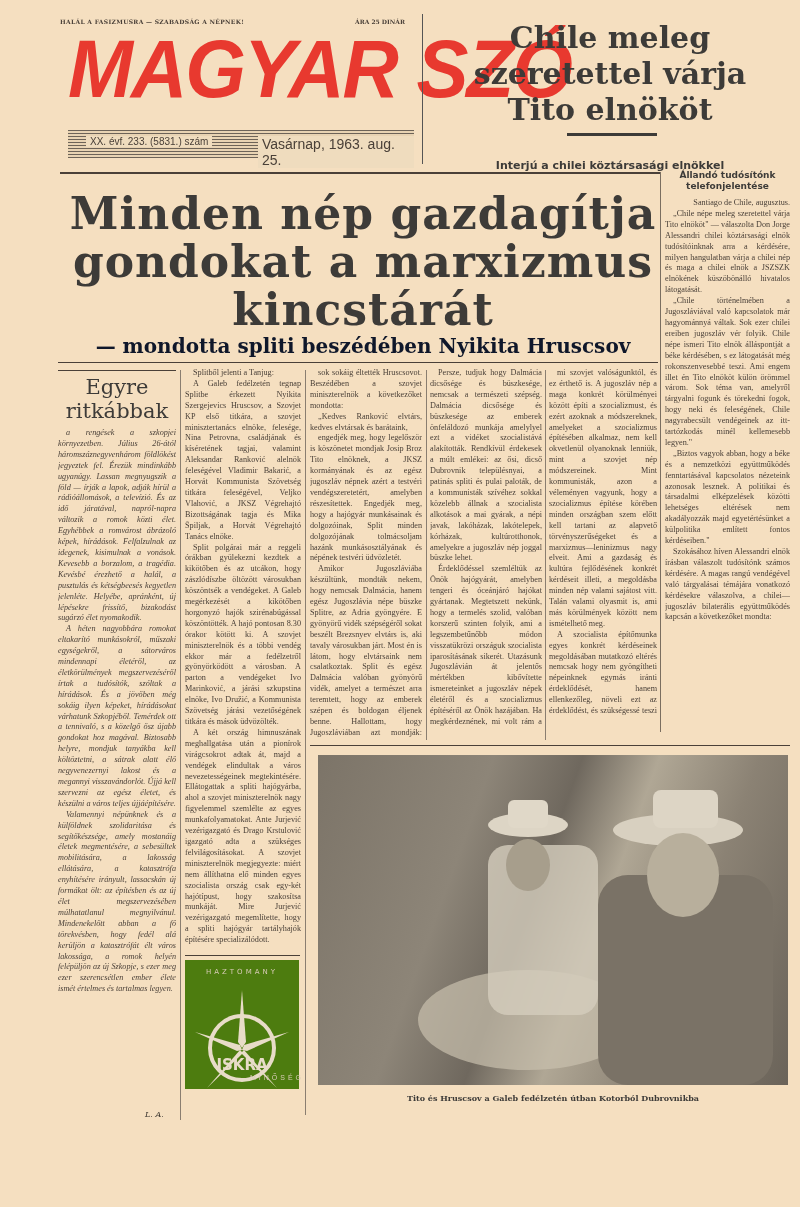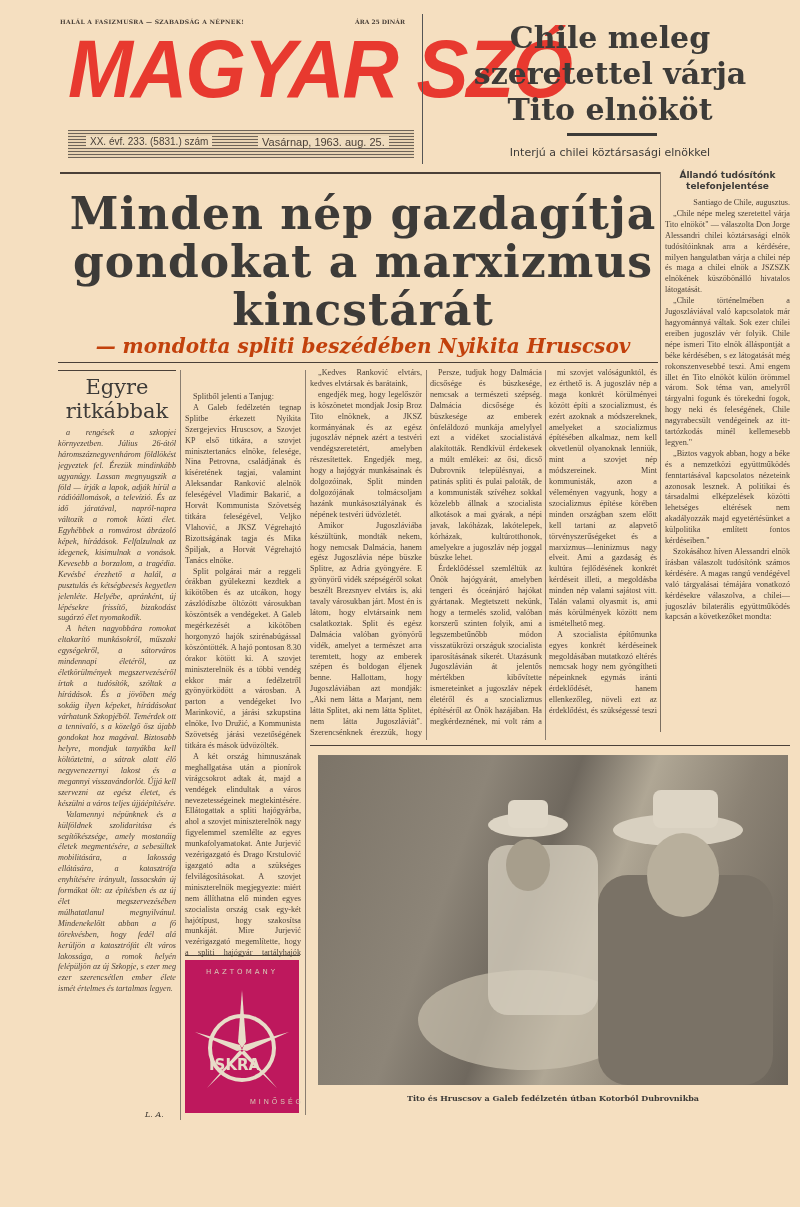--- a/index.html
+++ b/index.html
@@ -9,40 +9,40 @@
   .motto{left:60px;top:18px;font-size:6px;letter-spacing:0.3px;font-weight:bold;color:#4a4038;}
   .price{left:355px;top:18px;font-size:6px;font-weight:bold;color:#4a4038;}
   .mast-rule{left:422px;top:14px;width:1px;height:150px;background:#555;}
   .masthead{left:68px;top:30px;font-family:"Liberation Sans",sans-serif;font-weight:bold;font-style:italic;
             font-size:78px;color:#e8392f;letter-spacing:-2px;line-height:1;transform:scaleY(1.05);}
   .dateband{left:68px;top:130px;width:346px;height:28px;
             background:repeating-linear-gradient(0deg,#6d6358 0 1px,#e8d3b3 1px 3px),#e8d3b3;}
   .dateband .issue{position:absolute;left:18px;top:6px;background:#efdcbe;padding:0 4px;
             font-family:"Liberation Sans",sans-serif;font-size:10px;color:#4a4038;text-align:center;}
   .dateband .date{position:absolute;left:190px;top:6px;background:#efdcbe;padding:0 4px;
-            font-family:"Liberation Sans",sans-serif;font-size:11px;color:#4a4038;}
+            font-family:"Liberation Sans",sans-serif;font-size:14px;color:#4a4038;}
   .chile{left:440px;top:20px;width:340px;text-align:center;font-family:"DejaVu Serif",serif;font-weight:bold;
          font-size:30px;line-height:36px;color:#3d3b38;}
   .chile-rule{left:567px;top:133px;width:90px;height:3px;background:#3d3b38;}
-  .interview{left:440px;top:146px;width:340px;text-align:center;font-family:"DejaVu Sans",sans-serif;font-weight:normal;font-size:11px;color:#3d3b38;}
+  .interview{left:440px;top:159px;width:340px;text-align:center;font-family:"DejaVu Sans",sans-serif;font-weight:bold;font-size:11px;color:#3d3b38;}
   .hrule{left:60px;top:172px;width:600px;height:2px;background:#4a4038;}
   .corr{left:665px;top:170px;width:125px;text-align:center;font-family:"DejaVu Sans",sans-serif;font-weight:bold;font-size:9px;line-height:11px;color:#3d3b38;}
   .vrule-right{left:660px;top:172px;width:1px;height:560px;background:#7a6e60;}
   .headline{left:58px;top:190px;width:610px;text-align:center;font-family:"DejaVu Serif",serif;font-weight:bold;
             font-size:44px;line-height:48px;color:#3d3b38;letter-spacing:1px;}
-  .subhead{left:58px;top:334px;width:610px;font-family:"DejaVu Serif",serif;font-weight:bold;font-size:20px;color:#c2410c;text-align:center;font-style:italic;}
+  .subhead{left:58px;top:334px;width:610px;font-family:"DejaVu Serif",serif;font-weight:bold;font-size:20px;color:#0f172a;text-align:center;}
   .col{font-family:Liberation Serif, serif;font-size:8.2px;line-height:10.9px;color:#4a4038;text-align:justify;overflow:hidden;}
   .col p{margin:0;text-indent:8px;}
   .col.it{font-style:italic;}
   .vrule{width:1px;background:#8a7e70;}
   .egyre{left:58px;top:375px;width:118px;text-align:center;font-family:"DejaVu Serif",serif;font-size:21px;line-height:24px;color:#3d3b38;}
-  .ad{left:185px;top:960px;width:114px;height:153px;background:#be185d;}
+  .ad{left:185px;top:960px;width:114px;height:129px;background:#4d7c0f;}
   .ad .top{position:absolute;top:8px;width:100%;text-align:center;font-size:7px;letter-spacing:3px;color:#d8cbb7;font-family:"DejaVu Sans",sans-serif;}
   .ad .bot{position:absolute;bottom:8px;width:100%;text-align:center;font-size:7px;letter-spacing:3px;color:#d8cbb7;font-family:Liberation Sans, sans-serif;padding-left:35px;}
-  .ad .brand{position:absolute;top:96px;width:100%;text-align:left;font-size:15px;font-weight:bold;color:#e8dcc8;font-family:"DejaVu Sans",sans-serif;padding-left:24px;}
+  .ad .brand{position:absolute;top:96px;width:100%;text-align:center;font-size:15px;font-weight:bold;color:#e8dcc8;font-family:"DejaVu Sans",sans-serif;}
   .photo{left:318px;top:755px;width:470px;height:330px;
          background:linear-gradient(110deg,#7c7468 0%,#8d8578 30%,#6f685e 45%,#b0a795 58%,#8b8274 75%,#6a6359 100%);overflow:hidden;}
   .caption{left:318px;top:1093px;width:470px;text-align:center;font-size:8px;font-weight:bold;color:#3d3b38;}
   .cont{font-size:8.5px;color:#3d3b38;text-align:center;margin-top:44px;}
   .sig{font-size:8px;font-style:italic;}
 </style>
 </head>
 <body>
 
 <div class="abs motto">HALÁL A FASIZMUSRA — SZABADSÁG A NÉPNEK!</div>
@@ -72,30 +72,31 @@
 </div>
 <div class="abs col it" style="left:58px;top:428px;width:118px;height:680px;">
   <p>a rengések a szkopjei környezetben. Július 26-ától háromszáznegyvenhárom földlökést jegyeztek fel. Érezük mindinkább ugyanúgy. Lassan megnyugszik a föld — írják a lapok, adják hírül a rádióállomások, a televízió. És az idő járatával, napról-napra változik a romok közti élet. Egyhébbek a romvárost ábrázoló képek, hírádások. Felfalzulnak az idegenek, kisimulnak a vonások. Kevesebb a borzalom, a tragédia. Kevésbé érezhető a halál, a pusztulás és kétségbeesés kegyetlen jelenléte. Helyébe, apránként, új lépésekre frissítő, bizakodást sugárzó élet nyomakodik.</p>
   <p>A héten nagyobbára romokat eltakarító munkásokról, műszaki egységekről, a sátorváros mindennapi életéről, az életkörülmények megszervezéséről írtak a tudósítók, szóltak a hírádások. És a jövőben még sokáig ilyen képeket, hírádásokat várhatunk Szkopjéből. Temérdek ott a tennivaló, s a közelgő ősz újabb gondokat hoz magával. Biztosabb helyre, mondjuk tanyákba kell költöztetni, a sátrak alatt élő negyvenezernyi lakost és a megannyi visszavándorlót. Újjá kell szervezni az egész életet, és készülni a város teljes újjáépítésére.</p>
   <p>Valamennyi népünknek és a külföldnek szolidaritása és segítőkészsége, amely mostanáig életek megmentésére, a sebesültek mobilitására, a lakosság ellátására, a katasztrófa enyhítésére irányult, lassacskán új formákat ölt: az építésben és az új élet megszervezésében múlhatatlanul megnyilvánul. Mindenekelőtt abban a fő törekvésben, hogy fedél alá kerüljön a katasztrófát élt város lakossága, a romok helyén felépüljön az új Szkopje, s ezer meg ezer szerencsétlen ember élete ismét értelmes és tartalmas legyen.</p>
 
 </div>
 <div class="abs sig" style="left:145px;top:1110px;">L. A.</div>
 <div class="abs vrule" style="left:180px;top:370px;height:750px;"></div>
 
-<div class="abs col" style="left:185px;top:368px;width:116px;height:585px;margin-top:24px;">
+<div class="abs col" style="left:185px;top:368px;width:116px;height:585px;">
   <p>Splitből jelenti a Tanjug:</p>
   <p>A Galeb fedélzetén tegnap Splitbe érkezett Nyikita Szergejevics Hruscsov, a Szovjet KP első titkára, a szovjet minisztertanács elnöke, felesége, Nina Petrovna, családjának és kíséretének tagjai, valamint Aleksandar Ranković alelnök feleségével Vladimir Bakarić, a Horvát Kommunista Szövetség titkára feleségével, Veljko Vlahović, a JKSZ Végrehajtó Bizottságának tagja és Mika Špiljak, a Horvát Végrehajtó Tanács elnöke.</p>
   <p>Split polgárai már a reggeli órákban gyülekezni kezdtek a kikötőben és az utcákon, hogy zászlódíszbe öltözött városukban köszöntsék a vendégeket. A Galeb megérkezését a kikötőben horgonyzó hajók szirénabúgással köszöntötték. A hajó pontosan 8.30 órakor kötött ki. A szovjet miniszterelnök és a többi vendég ekkor már a fedélzetről gyönyörködött a városban. A parton a vendégeket Ivo Marinković, a járási szkupstina elnöke, Ivo Družić, a Kommunista Szövetség járási vezetőségének titkára és mások üdvözölték.</p>
   <p>A két ország himnuszának meghallgatása után a pionírok virágcsokrot adtak át, majd a vendégek elindultak a város nevezetességeinek megtekintésére. Ellátogattak a spliti hajógyárba, ahol a szovjet miniszterelnök nagy figyelemmel szemlélte az egyes munkafolyamatokat. Ante Jurjević vezérigazgató és Drago Krstulović igazgató adta a szükséges felvilágosításokat. A szovjet miniszterelnök megjegyezte: miért nem állíthatna elő minden egyes szocialista ország csak egy-két hajótípust, hogy szakosítsa munkáját. Mire Jurjević vezérigazgató megemlítette, hogy a spliti hajógyár tartályhajók építésére specializálódott.</p>
 
 </div>
 <div class="abs vrule" style="left:305px;top:370px;height:745px;"></div>
 
 <div class="abs col" style="left:310px;top:368px;width:112px;height:370px;">
+  <p>sok sokáig éltették Hruscsovot. Beszédében a szovjet miniszterelnök a következőket mondotta:</p>
   <p>„Kedves Ranković elvtárs, kedves elvtársak és barátaink,</p>
   <p>engedjék meg, hogy legelőször is köszönetet mondjak Josip Broz Tito elnöknek, a JKSZ kormányának és az egész jugoszláv népnek azért a testvéri vendégszeretetért, amelyben részesítettek. Engedjék meg, hogy a hajógyár munkásainak és dolgozóinak, Split minden dolgozójának tolmácsoljam hazánk munkásosztályának és népének testvéri üdvözletét.</p>
   <p>Amikor Jugoszláviába készültünk, mondták nekem, hogy nemcsak Dalmácia, hanem egész Jugoszlávia népe büszke Splitre, az Adria gyöngyére. E gyönyörű vidék szépségéről sokat beszélt Brezsnyev elvtárs is, aki tavaly városukban járt. Most én is látom, hogy elvtársaink nem csalatkoztak. Split és egész Dalmácia valóban gyönyörű vidék, amelyet a természet arra teremtett, hogy az emberek szépen és boldogan éljenek benne. Hallottam, hogy Jugoszláviában azt mondják: „Aki nem látta a Marjant, nem látta Splitet, aki nem látta Splitet, nem látta Jugoszláviát". Szerencsénknek érezzük, hogy láthattuk ezt a vidéket, és őszintén örülünk, hogy láthattuk Dalmácia szépségeit.</p>
 </div>
 <div class="abs vrule" style="left:426px;top:370px;height:370px;"></div>
 
 <div class="abs col" style="left:430px;top:368px;width:112px;height:360px;">
   <p>Persze, tudjuk hogy Dalmácia dicsősége és büszkesége, nemcsak a természeti szépség. Dalmácia dicsősége és büszkesége az emberek önfeláldozó munkája amelylyel ezt a vidéket szocialistává alakították. Rendkívül érdekesek a múlt emlékei: az ősi, dicső Dubrovnik településnyai, a patinás spliti és pulai paloták, de a kommunisták szívéhez sokkal közelebb állnak a szocialista alkotások a mai gyárak, a népi javak, lakóházak, lakótelepek, kórházak, kultúrotthonok, amelyekre a jugoszláv nép joggal büszke lehet.</p>
   <p>Érdeklődéssel szemléltük az Önök hajógyárát, amelyben tengeri és óceánjáró hajókat gyártanak. Megtetszett nekünk, hogy a termelés szolid, valóban korszerű szinten folyik, ami a legszembetűnőbb módon visszatükrözi országuk szocialista iparosításának sikerét. Utazásunk Jugoszlávián át jelentős mértékben kibővítette ismereteinket a jugoszláv népek életéről és a szocializmus építéséről az Önök hazájában. Ha megkérdeznének, mi volt rám a legnagyobb hatással, azt mondanám: a jugoszláv nép önfeláldozó munkája, amellyel szebb, boldogabb jövőjét építi. Éppen ez az, ami leginkább közelebb hozza népeinket, országaink igazi testvéri barátságára utal.</p>
 

